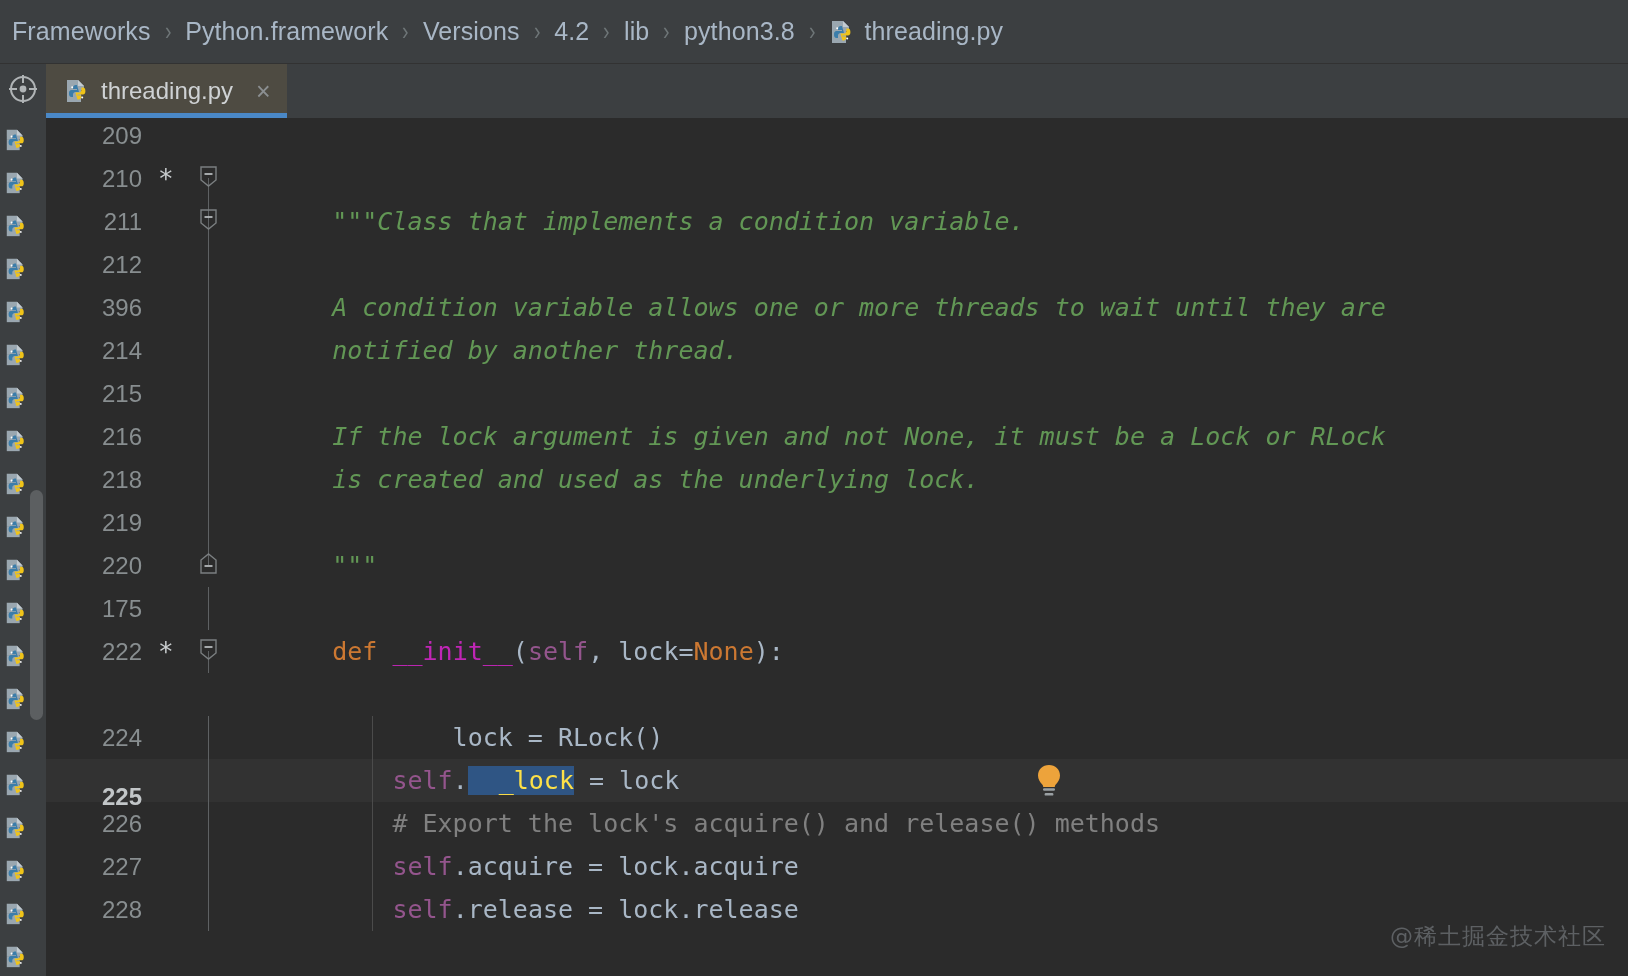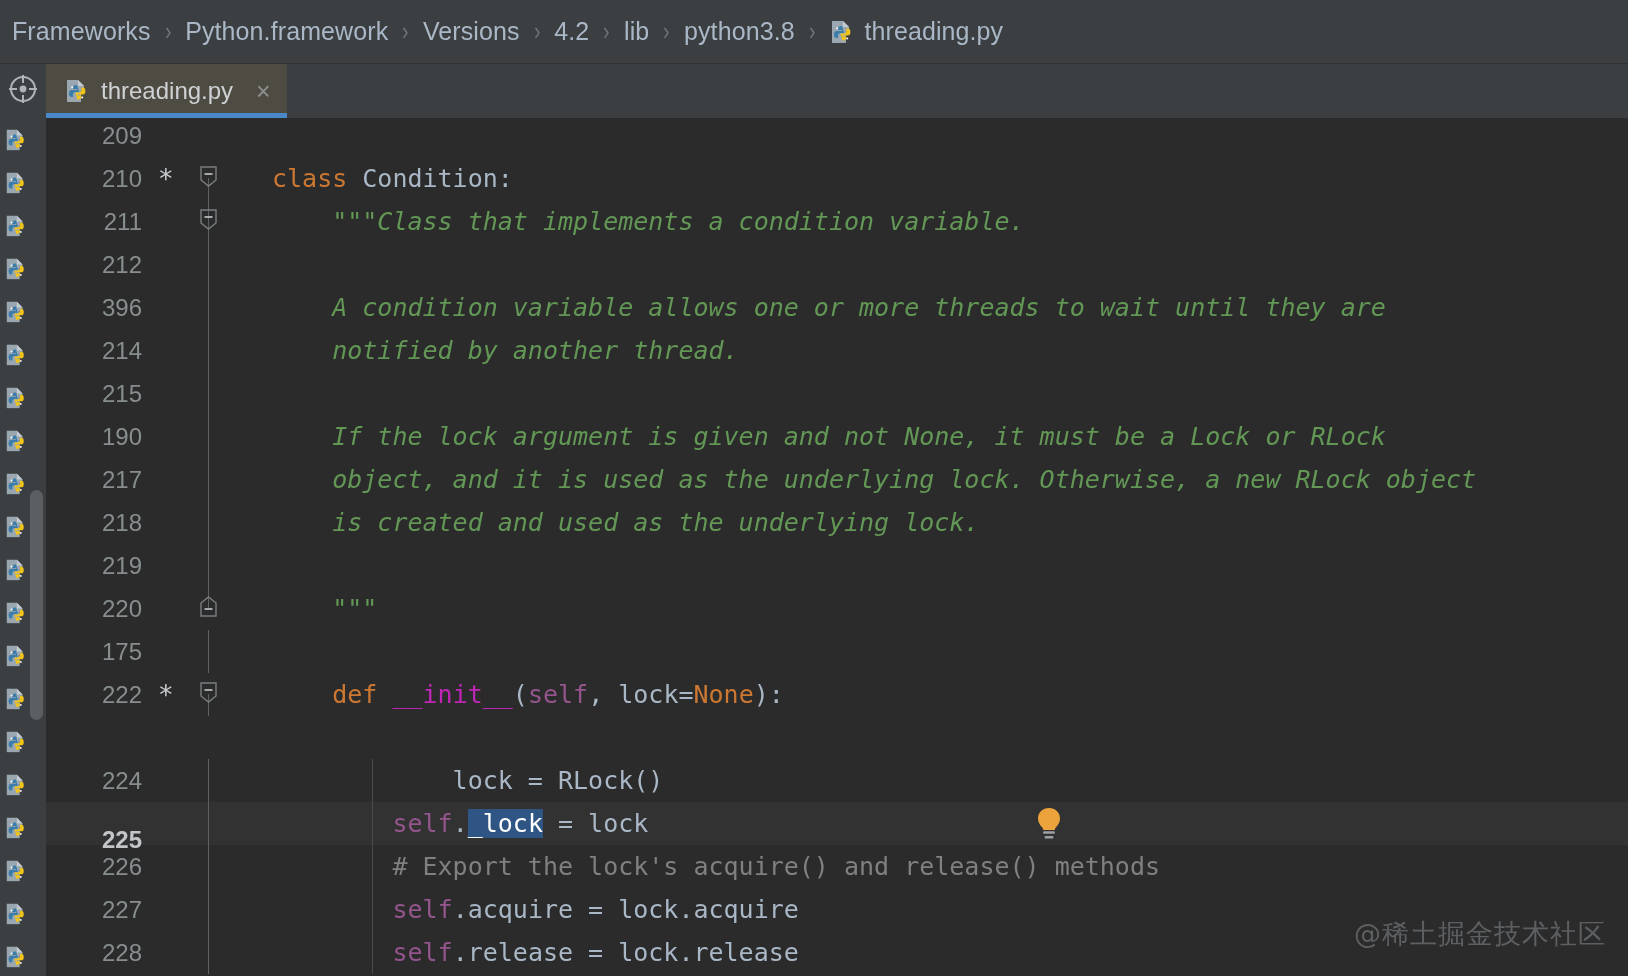--- a/index.html
+++ b/index.html
@@ -117,29 +117,29 @@
   }
 
   
   .kw   { color: #cc7832; }
   .cls  { color: #a9b7c6; }
   .fn   { color: #c026b6; }
   .self { color: #94558d; }
   .doc  { color: #629755; font-style: italic; }
   .cmt  { color: #808080; }
   .plain{ color: #a9b7c6; }
-  .sel  { background: #2f5584; color: #ffffff; }
+  .sel  { background: #2f5584; color: #fde047; padding-left: 31px; }
 
   
   .bulb { position: absolute; left: 760px; top: 4px; }
 
   
   .watermark {
     position: absolute; right: 22px; bottom: 24px;
-    color: #5d6063; font-size: 27px;
+    color: #5d6063; font-size: 23px;
     font-family: "DejaVu Sans", sans-serif;
     letter-spacing: 1px;
   }
 </style>
 </head>
 <body>
 
 <div id="app">
 
   <div class="breadcrumb-bar" id="breadcrumb">
@@ -452,21 +452,20 @@
           <span class="lineno">210</span>
           <span class="marker-star">*</span>
           <div class="fold-slot">
             <div class="fold-line half-bot"></div>
             <div class="fold-box"><svg width="17" height="21" viewBox="0 0 17 21">
                 <path d="M1 1 h15 v13 l-7.5 6 l-7.5 -6 z" fill="none" stroke="#7b7f81" stroke-width="1.4"></path>
                 <line x1="4.5" y1="8" x2="12.5" y2="8" stroke="#b4b8ba" stroke-width="1.8"></line>
               </svg></div>
           </div>
         </div>
-        <div class="codetext"><span><span class="kw">class </span><span class="cls">Condition:</span></span></div>
       </div>
       <div class="code-line">
         <div class="gutter">
           <span class="lineno">211</span>
           <div class="fold-slot">
             <div class="fold-line"></div>
             <div class="fold-box"><svg width="17" height="21" viewBox="0 0 17 21">
                 <path d="M1 1 h15 v13 l-7.5 6 l-7.5 -6 z" fill="none" stroke="#7b7f81" stroke-width="1.4"></path>
                 <line x1="4.5" y1="8" x2="12.5" y2="8" stroke="#b4b8ba" stroke-width="1.8"></line>
               </svg></div>
@@ -505,35 +504,26 @@
         <div class="gutter">
           <span class="lineno">215</span>
           <div class="fold-slot">
             <div class="fold-line"></div>
           </div>
         </div>
         <div class="codetext"><span></span></div>
       </div>
       <div class="code-line">
         <div class="gutter">
-          <span class="lineno">190</span>
+          <span class="lineno">216</span>
           <div class="fold-slot">
             <div class="fold-line"></div>
           </div>
         </div>
         <div class="codetext"><span><span class="doc">    If the lock argument is given and not None, it must be a Lock or RLock</span></span></div>
-      </div>
-      <div class="code-line">
-        <div class="gutter">
-          <span class="lineno">217</span>
-          <div class="fold-slot">
-            <div class="fold-line"></div>
-          </div>
-        </div>
-        <div class="codetext"><span><span class="doc">    object, and it is used as the underlying lock. Otherwise, a new RLock object</span></span></div>
       </div>
       <div class="code-line">
         <div class="gutter">
           <span class="lineno">218</span>
           <div class="fold-slot">
             <div class="fold-line"></div>
           </div>
         </div>
         <div class="codetext"><span><span class="doc">    is created and used as the underlying lock.</span></span></div>
       </div>

